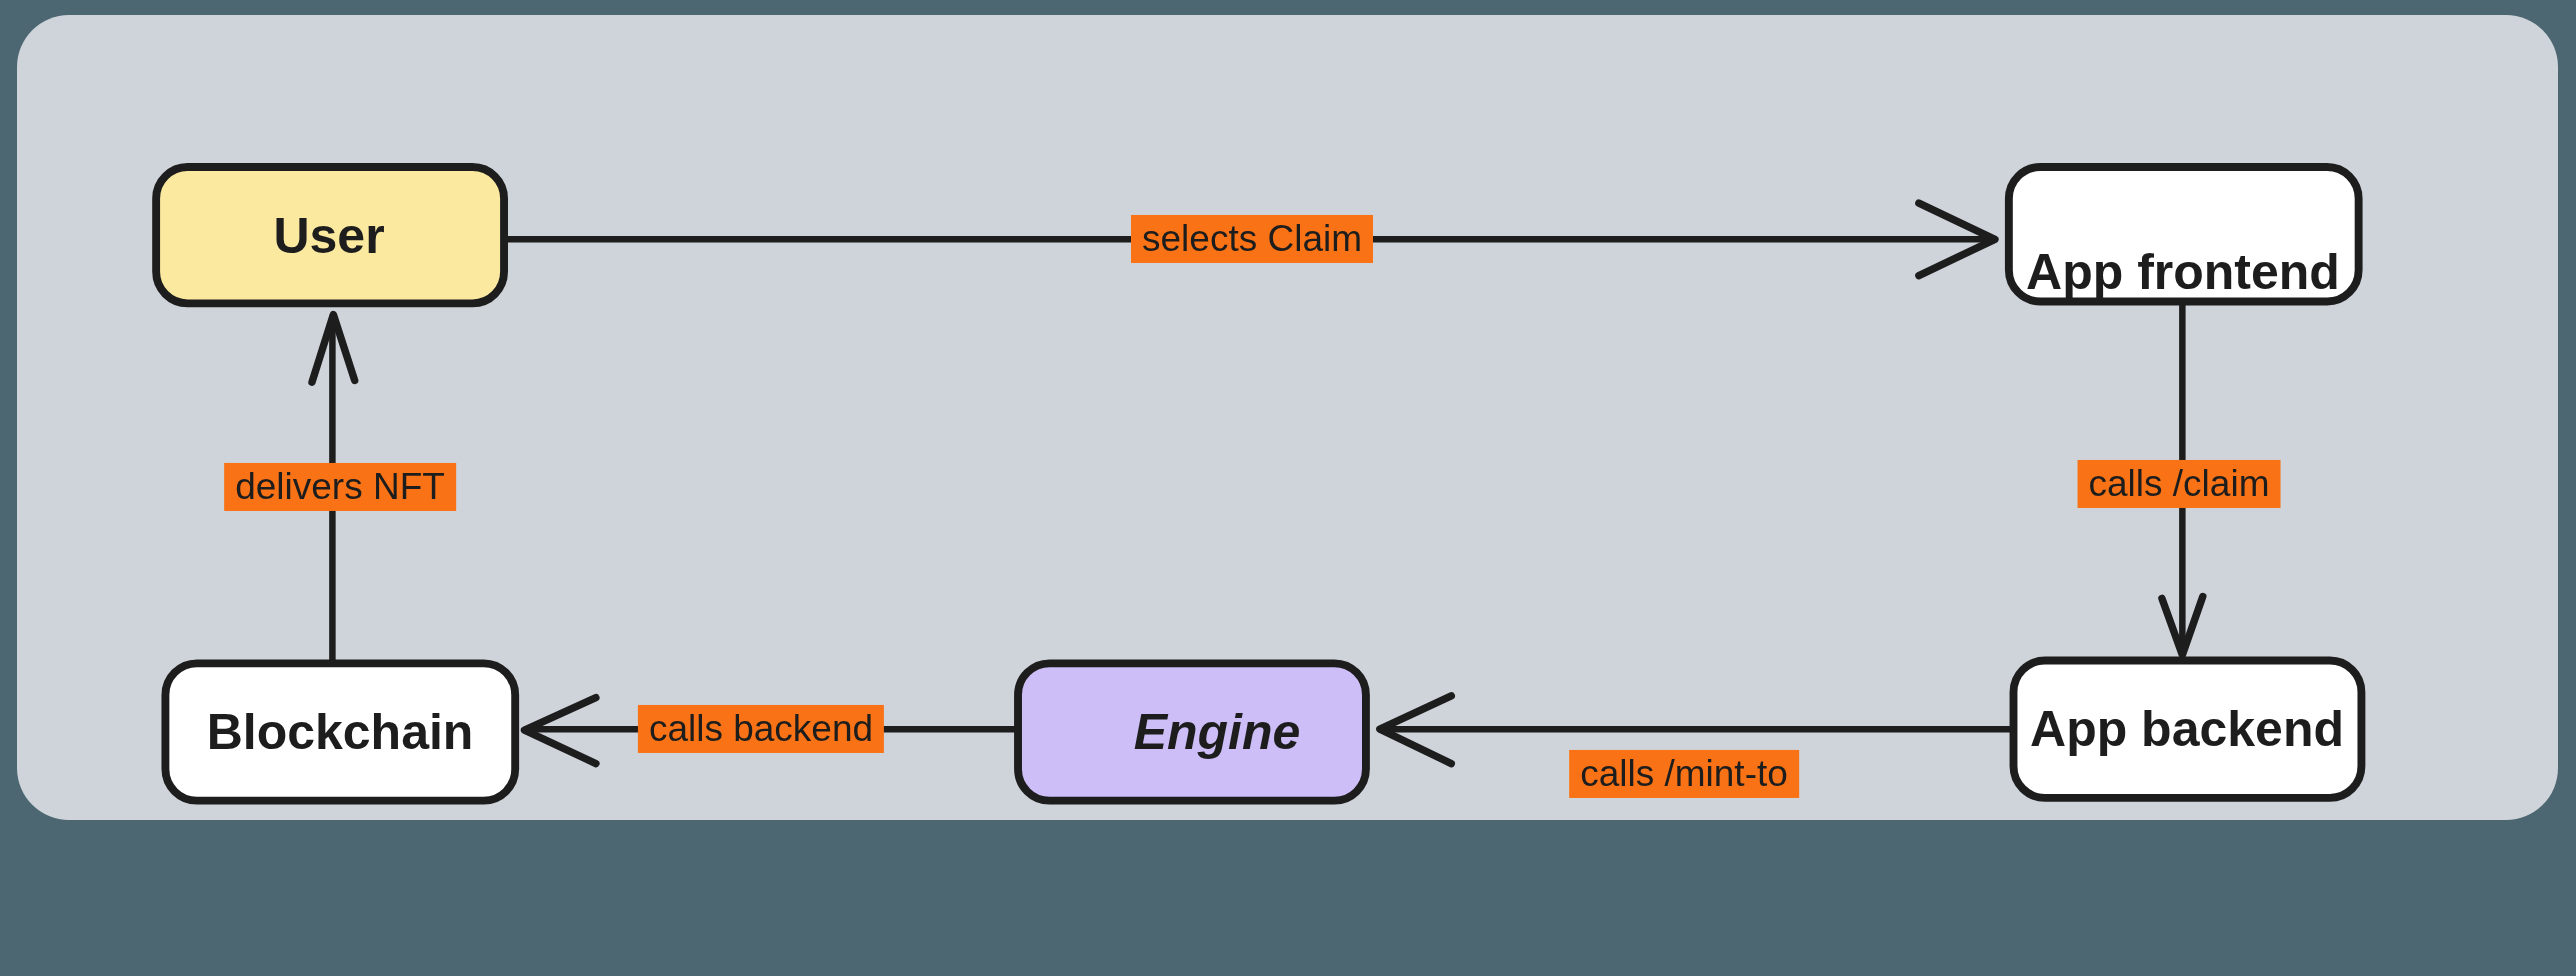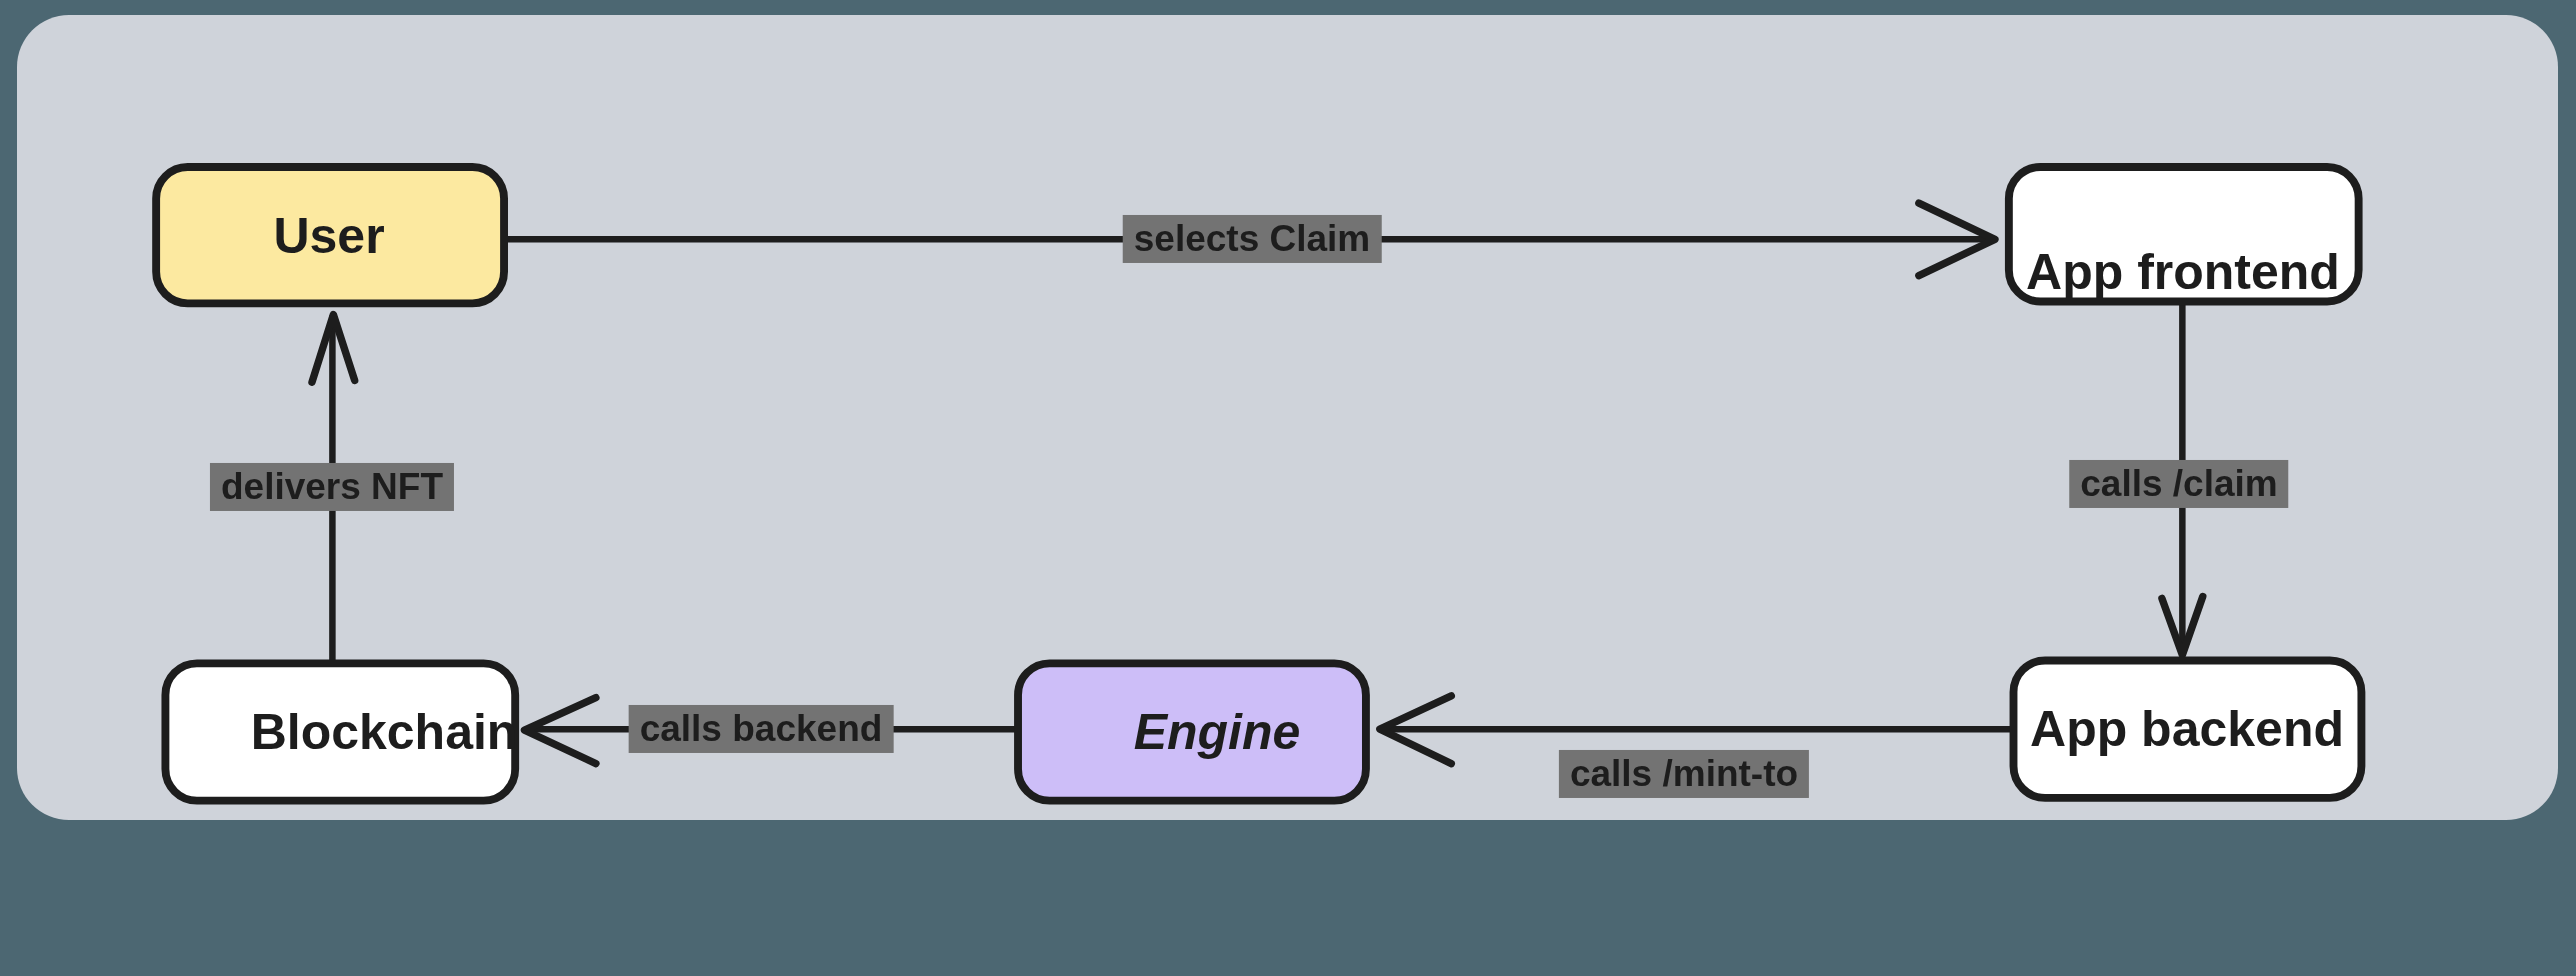--- a/index.html
+++ b/index.html
@@ -56,24 +56,24 @@
     font-size: 50px;
     font-weight: 600;
     color: #1d1d1d;
     white-space: nowrap;
     letter-spacing: 0px;
   }
   .edge-label {
     position: absolute;
     transform: translate(-50%, -50%);
     font-size: 37px;
-    font-weight: 700;
+    font-weight: 400;
     color: #1d1d1d;
     white-space: nowrap;
-    background: #737373;
+    background: #f97316;
     padding: 3.7px 11px;
     line-height: 1.1;
   }
 </style>
 </head>
 <body>
 
 <div class="frame">
   <div class="canvas"></div>
 
@@ -98,21 +98,21 @@
     <rect class="node-rect" x="2165" y="180" width="377" height="145" rx="34" fill="#ffffff"></rect>
     <rect class="node-rect" x="2170" y="712" width="375" height="148" rx="34" fill="#ffffff"></rect>
     <rect class="node-rect" x="1097" y="715" width="375" height="148" rx="34" fill="#cdbef8"></rect>
     <rect class="node-rect" x="178" y="715" width="377" height="148" rx="34" fill="#ffffff"></rect>
   </svg>
 
   <div class="node-label" style="left:329px; top:236px;">User</div>
   <div class="node-label" style="left:2183px; top:235px;margin-top:37px;">App frontend</div>
   <div class="node-label" style="left:2187px; top:729px;text-align:center;">App backend</div>
   <div class="node-label" style="left:1217px; top:732px;font-style:italic;">Engine</div>
-  <div class="node-label" style="left:340px; top:732px;margin-left:44px;">Blockchain</div>
+  <div class="node-label" style="left:340px; top:732px;">Blockchain</div>
 
   <div class="edge-label" style="left:1252px; top:239px;">selects Claim</div>
   <div class="edge-label" style="left:2179px; top:484px;">calls /claim</div>
   <div class="edge-label" style="left:1684px; top:729px;margin-top:45px;">calls /mint-to</div>
   <div class="edge-label" style="left:761px; top:729px;">calls backend</div>
-  <div class="edge-label" style="left:332px; top:487px;">delivers NFT</div>
+  <div class="edge-label" style="left:340px; top:487px;">delivers NFT</div>
 </div>
 
 
 </body></html>

